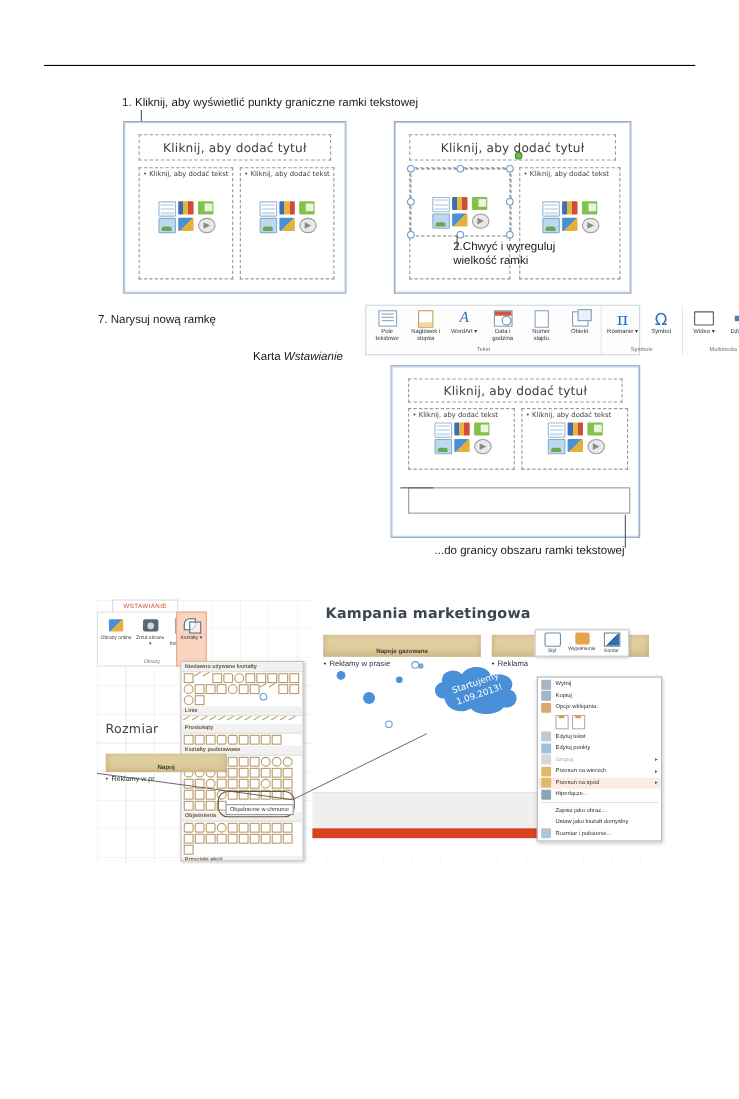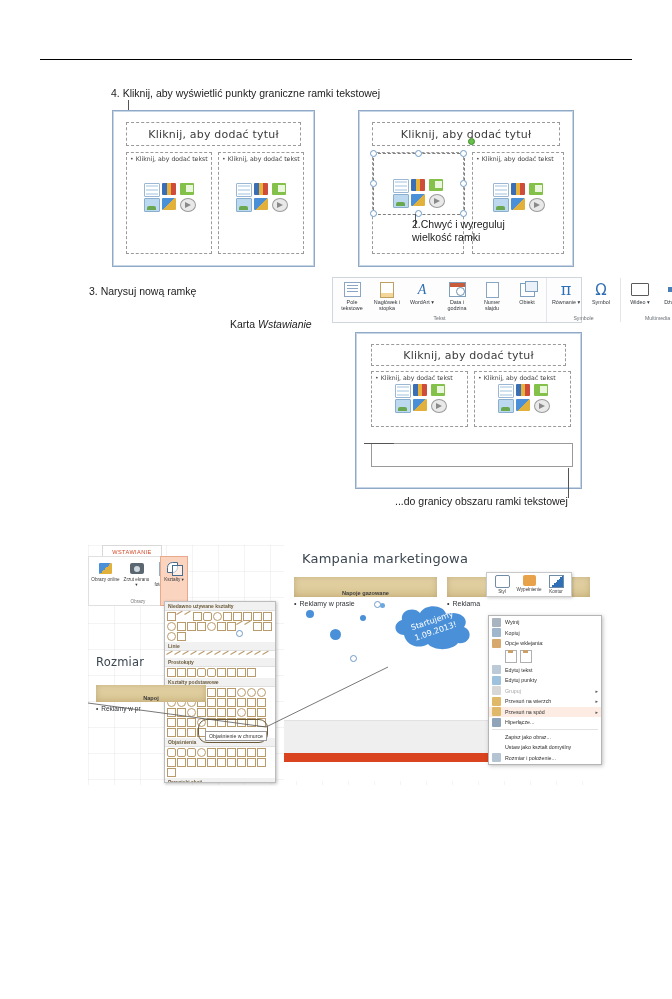--- a/index.html
+++ b/index.html
@@ -176,21 +176,21 @@
   .pst{width:10px;height:11px;background:#fff;border:1px solid #b0b0b0;position:relative;}
   .pst:before{content:"";position:absolute;left:2px;top:-1px;width:5px;height:3px;background:#c9a06a;}
 </style>
 </head>
 <body>
 
 <div class="page">
 
   <div class="hr-top"></div>
 
-  <div class="abs cap" style="left:111px;top:87px;">4. Kliknij, aby wyświetlić punkty graniczne ramki tekstowej</div>
+  <div class="abs cap" style="left:111px;top:87px;">1. Kliknij, aby wyświetlić punkty graniczne ramki tekstowej</div>
   <div class="thin-line" style="left:128px;top:100px;width:1px;height:58px;"></div>
 
   <div class="slide" style="left:112px;top:110px;width:201px;height:155px;">
     <div class="slide-inner">
       <div class="ph ph-title" style="left:8px;top:6px;right:8px;height:24px;">
         <span>Kliknij, aby dodać tytuł</span>
       </div>
       <div class="ph ph-body" style="left:8px;top:36px;width:86px;height:102px;">
         <div class="bullet">Kliknij, aby dodać tekst</div>
         <div class="iconset" style="top:30px;">
@@ -254,21 +254,21 @@
           <div class="ic ic-video"></div>
         </div>
       </div>
     </div>
   </div>
 
   <div class="thin-line" style="left:415px;top:214px;width:1px;height:13px;"></div>
   <div class="abs cap" style="left:412px;top:218px;text-align:left;">2.Chwyć i wyreguluj
 wielkość ramki</div>
 
-  <div class="abs cap" style="left:89px;top:285px;">3. Narysuj nową ramkę</div>
+  <div class="abs cap" style="left:89px;top:285px;">7. Narysuj nową ramkę</div>
   <div class="abs cap" style="left:230px;top:305px;">
     <span>Karta </span><i>Wstawianie</i>
   </div>
 
   <div class="ribbon" style="left:332px;top:277px;width:248px;height:44px;">
 
     <div class="rgroup" style="flex:1;">
       <div class="ritems">
         <div class="ritem">
           <div class="rglyph">
@@ -570,21 +570,21 @@
 
     <div class="abs" style="left:0px;top:100px;width:195px;height:90px;">
       <div class="slide-title" style="left:8px;top:10px;font-size:11.5px;">Rozmiar</div>
       <div class="kraft" style="left:8px;top:40px;width:110px;height:17px;">
         <span>Napoj</span>
       </div>
       <div class="kbullet" style="left:8px;top:60px;font-size:6.5px;">Reklamy w pr</div>
     </div>
 
     <div class="canvas">
-      <div class="slide-title" style="left:18px;top:6px;">Kampania marketingowa</div>
+      <div class="slide-title" style="left:12px;top:6px;font-weight:bold;">Kampania marketingowa</div>
       <div class="kraft" style="left:10px;top:32px;width:143px;">
         <span>Napoje gazowane</span>
       </div>
       <div class="kbullet" style="left:10px;top:55px;">Reklamy w prasie</div>
       <div class="kraft" style="left:163px;top:32px;width:143px;">
         <span>Nap</span>
       </div>
       <div class="kbullet" style="left:163px;top:55px;">Reklama</div>
 
       <div class="greyband" style="left:0px;top:175px;width:316px;height:40px;"></div>

